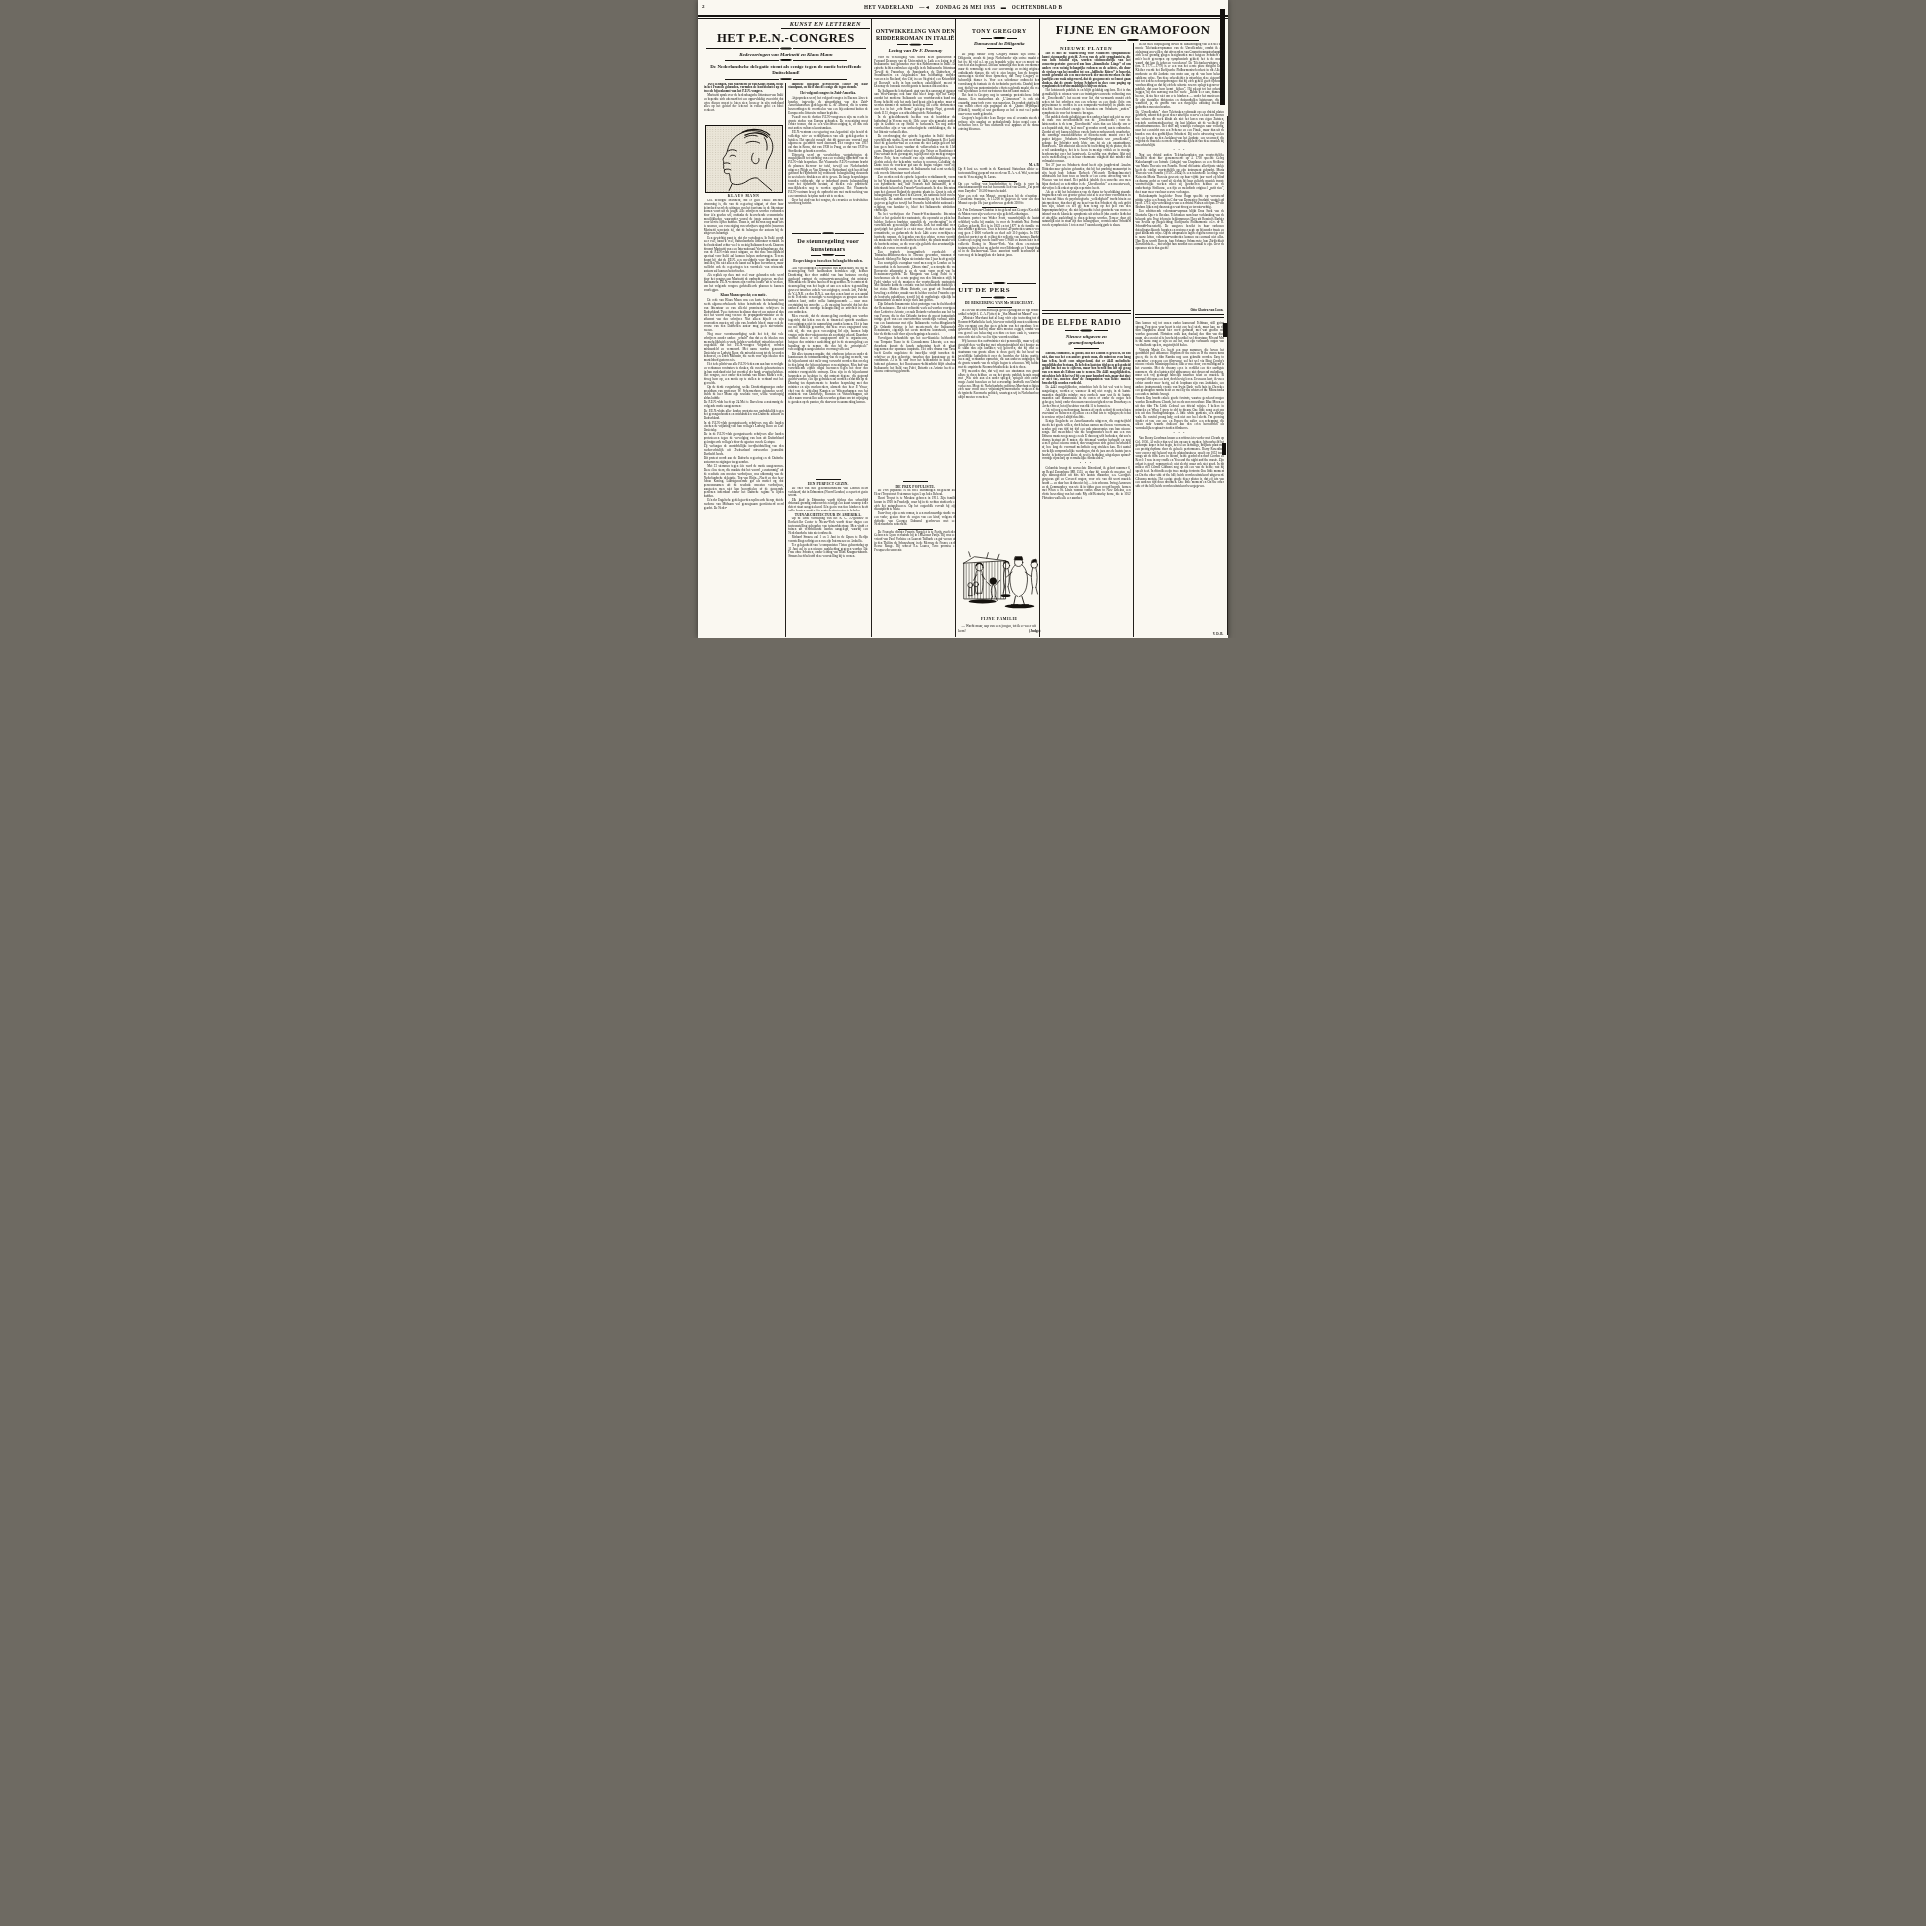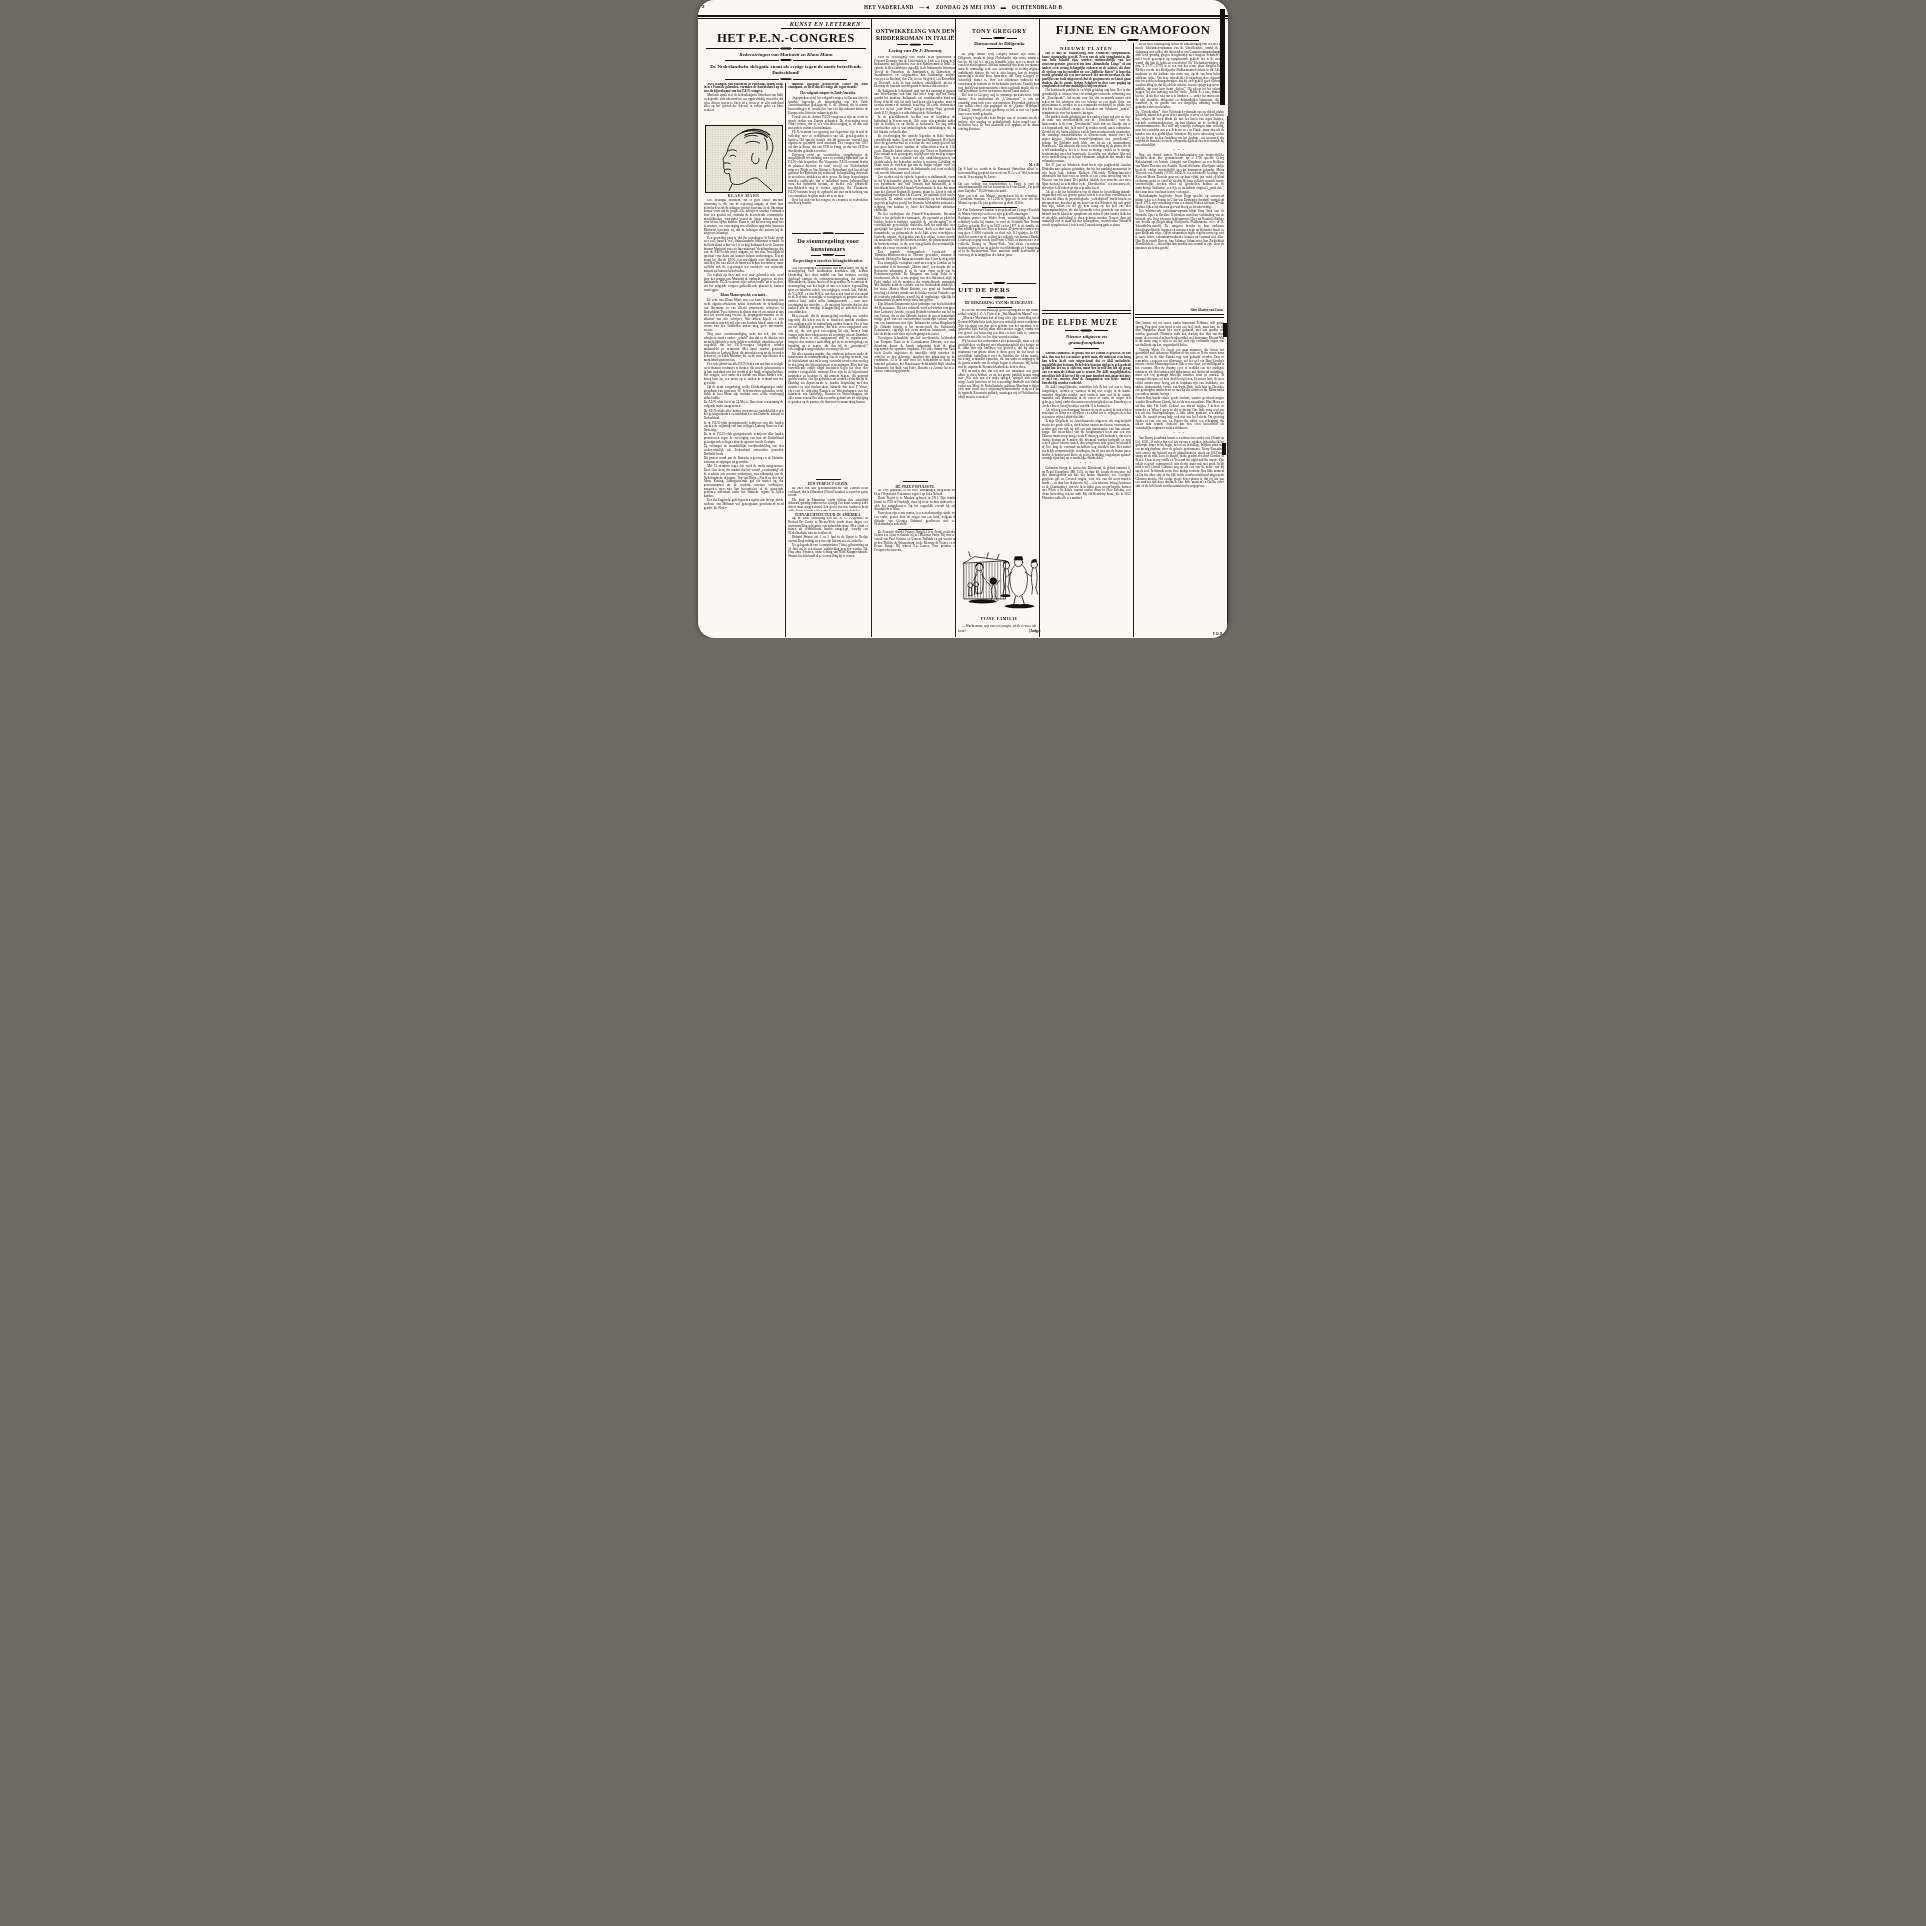--- a/index.html
+++ b/index.html
@@ -1,17 +1,17 @@
 <!DOCTYPE html>
 <html style="font-size:6.2px"><head>
 <meta charset="utf-8">
 <style>
   html,body{margin:0;padding:0;background:#6e6a62;}
   .page{position:relative;width:530px;height:638px;margin:0 auto;background:#faf8f1;color:#141210;
-        font-family:"Liberation Serif","DejaVu Serif",serif;overflow:hidden;box-shadow:0 0 5.4px rgba(0,0,0,.5);border-radius:16px;}
+        font-family:"Liberation Serif","DejaVu Serif",serif;overflow:hidden;box-shadow:0 0 5.4px rgba(0,0,0,.5);}
   
   .masthead{position:absolute;left:0;top:3.1px;width:100%;height:11.6px;}
   .pageno{position:absolute;left:3.9px;top:0.8px;font-weight:bold;font-size:5px;}
   .mast-center{position:absolute;left:166px;top:1.2px;display:flex;gap:5.4px;align-items:baseline;font-weight:bold;font-size:5.2px;letter-spacing:0.4px;white-space:nowrap;}
   .rule-a{position:absolute;left:0;top:15.4px;width:100%;height:1.2px;background:#171512;}
   .rule-b{position:absolute;left:0;top:17.7px;width:100%;height:0.4px;background:#171512;}
   
   .region{position:absolute;top:19px;bottom:1.5px;display:flex;flex-direction:column;}
   .r-ab{left:3.9px;width:168px;}
   .r-c{left:174px;width:82px;}
@@ -349,21 +349,21 @@
         <div class="np-head">NIEUWE PLATEN</div>
         <div class="clip" style="height:257px;">
 
         <p class="p bold">Het is met de waardeering voor Schuberts symphonische kunst eigenaardig gesteld. Zeven van de acht symphonieën, die van hem bekend zijn, worden stiefmoederlijk van het concertrepertoire geweerd om hun „himmlische Länge” of om andere even weinig belangrijke redenen en de achtste, die door de streken van het noodlot tot een „höllische Kürze” is beperkt, wordt gebruikt als een meesterwerk der meesterwerken en dus jaarlijks zoo vaak uitgevoerd, dat de goegemeente wel moet gaan denken, dat de groote lyricus Schubert in deze eene poging op symphonisch terrein smadelijk is blijven steken.</p>
             <p class="p">Het luisterende publiek is en blijft gelukkig argeloos. Het is dus gemakkelijk te winnen voor een twintigste-eeuwsche voltooiing van de „Unvoltooide”; het neemt voor lief, dat vermaarde musici zich zetten tot het schrijven van een scherzo en een finale (bijv. om prijswinnaar te worden in een compositie-wedstrijd) in plaats van dezelfde hoeveelheid energie te benutten om Schuberts „andere” symphonieën voor het forum te brengen.</p>
             <p class="p">Het publiek denkt gelukkig aan den anderen kant ook niet na over de mate van onvoltooidheid van de „Unvoltooide”; voor de luisterenden is de term „Unvoltooide” niets dan een kleedje om er een bepaald stuk, dat „heel mooi” gevonden wordt, aan te onthouden. Zoodat zij vrij kunnen blijven van de harteverscheurende waarheden, die sommige muziekfilosofen of filosofeerende musici over het papier krijgen: „Schuberts h-moll-Symphonie war „unvollendet”, solange ihr Schöpfer noch lebte, uns ist sie ein unantastbares Kunstwerk.” Dit staat niet alleen in de toelichting bij de platen, die ik u wil aankondigen, het is te lezen in menige critiek en in menige beschouwing over het kunstwerk. Geweldig van rhythme lijkt mij zoo'n mededeeling en in haar charmante vaagheid niet minder dan volmaakt onwaar.</p>
             <p class="p">Tot 37 jaar na Schuberts dood heeft zijn jeugdvriend Anselm Hüttenbrenner geheim gehouden, dat hij het prachtig manuscript in zijn bezit had; Johann Herbeck (Weensch Hofkapelmeester) ontfutselde het hem toen en bracht er een eerste uitvoering van te Weenen van tot stand. Het publiek jubelde (ten onrechte zou men bijna denken) en sedertdien is de „Unvollendete” een meesterwerk, dat vrijwel elk orkest op zijn repertoire heeft.</p>
             <p class="p">Als ge u bij het beluisteren van de thans ter beschikking staande fragmenten van een grooter geheel niet al te zeer door voorlichters in het tweetal Sätze de psychologische „volledigheid” tracht hinein zu interpretieren, dan doet gij uw besef van den Schubert, die ook gróót kon zijn, tekort en zet gij hem terug op het peil van den Impromptuschrijver, die niet bij machte is het grootsche van vorm en inhoud van de klassieke symphonie uit zichzelf (dus zonder liedtekst of uiterlijke aanleiding) te doen geboren worden. Temeer, daar gij natuurlijk niet in staat zijt den belangrijken, worstelenden Schubert van de symphonieën 1 tot en met 7 nauwkeurig gade te slaan.</p>
           </div>
         <div class="dblrule"></div>
-        <h2 class="headline-pers" style="font-size:8px;margin-top:3.9px;">DE ELFDE MUZE</h2>
+        <h2 class="headline-pers" style="font-size:8px;margin-top:3.9px;">DE ELFDE RADIO</h2>
         <div class="fancy small">
             <span class="ln"></span>
             <span class="dm"></span>
             <span class="ln"></span>
           </div>
         <div class="muze-sub">Nieuwe uitgaven en gramofoonplaten</div>
         <div class="shortrule"></div>
         <div class="fill" style="margin-top:2.3px;">
 
         <p class="p bold">Edison, tenminste, ik geloof, dat het Edison is geweest, en zoo niet, dan was het een andere groote man, die minstens even hoog kan tellen, heeft eens uitgerekend, dat er 4441 melodische mogelijkheden bestaan. Ik heb den laatsten tijd geen gelegenheid gehad om het na te cijferen, maar ben bereid om het op gezag van een man als Edison aan te nemen. Die 4441 mogelijkheden, misschien heb ik het wel bij een paar honderd mis, maar dat doet er niet toe, moeten door de componisten van lichte muziek broederlijk worden verdeeld.</p>

